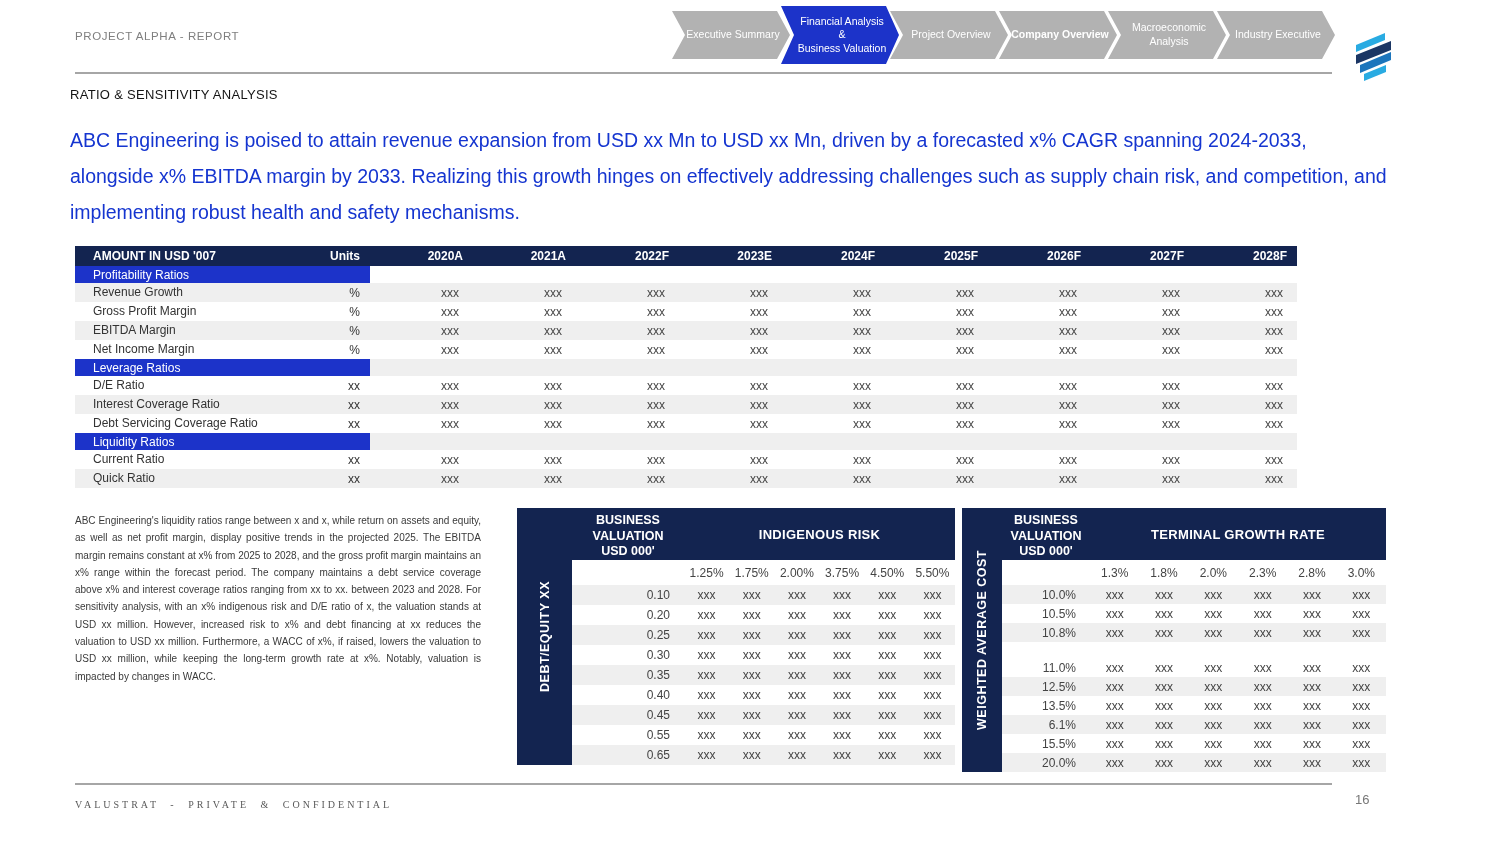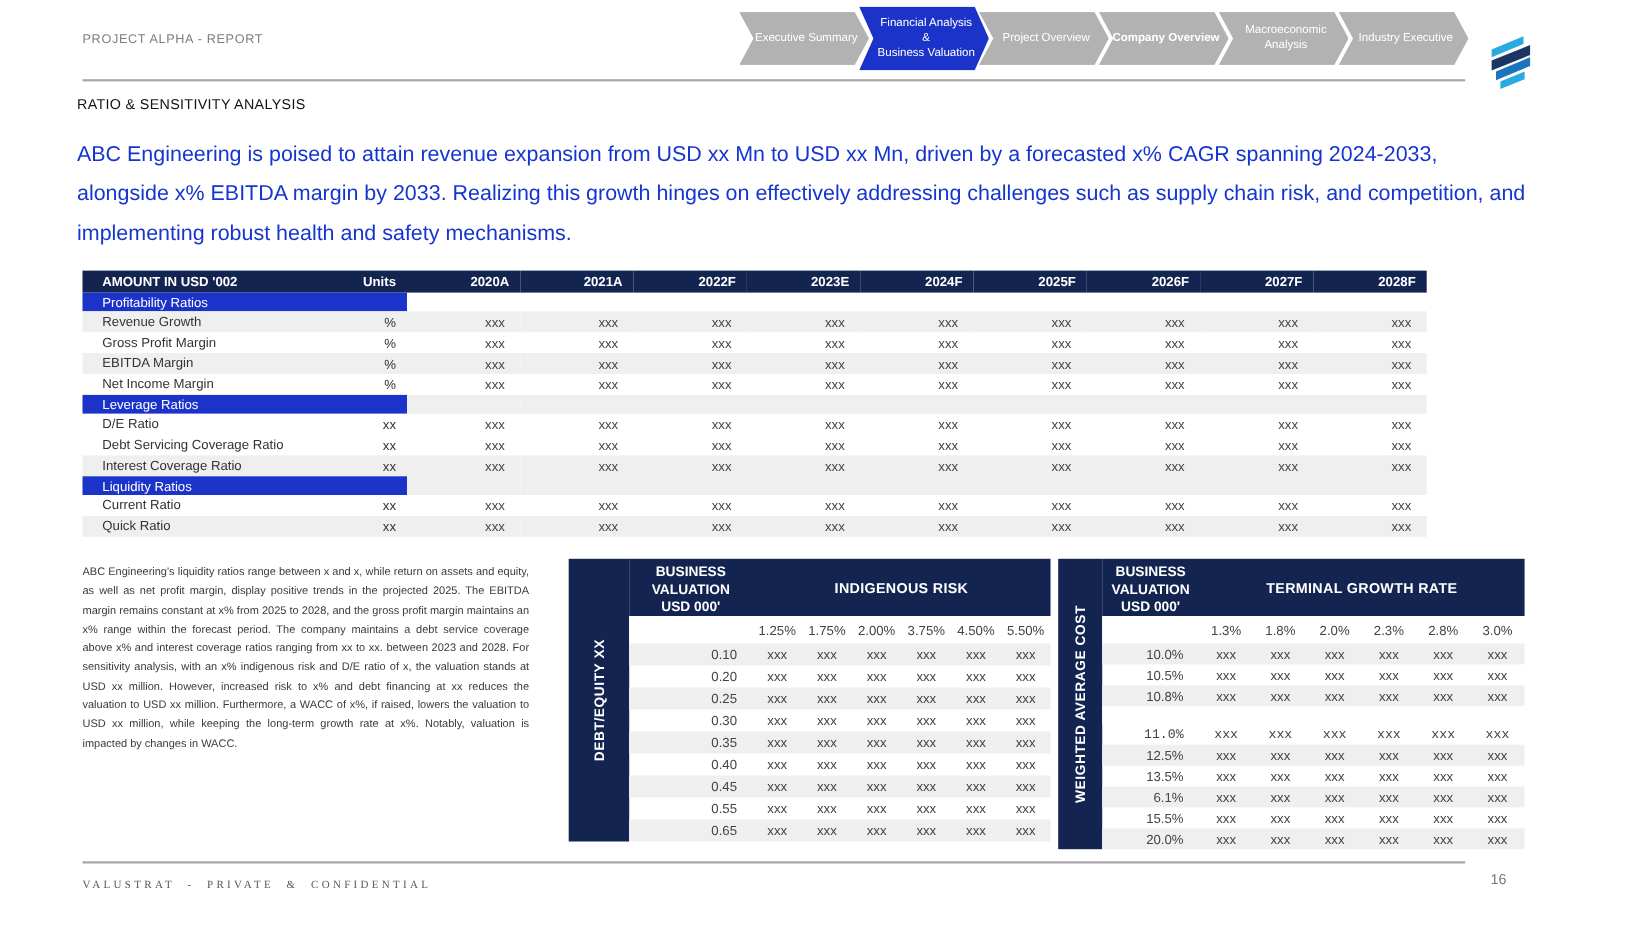--- a/index.html
+++ b/index.html
@@ -130,21 +130,21 @@
         <col class="c-year">
         <col class="c-year">
         <col class="c-year">
         <col class="c-year">
         <col class="c-year">
         <col class="c-year">
         <col class="c-year">
       </colgroup>
     <thead>
         <tr id="rt-head">
-          <th class="lab">AMOUNT IN USD '002</th>
+          <th class="lab">AMOUNT IN USD '007</th>
           <th class="unit">Units</th>
           <th class="year">2020A</th>
           <th class="year">2021A</th>
           <th class="year">2022F</th>
           <th class="year">2023E</th>
           <th class="year">2024F</th>
           <th class="year">2025F</th>
           <th class="year">2026F</th>
           <th class="year">2027F</th>
           <th class="year">2028F</th>
@@ -233,35 +233,35 @@
           <td class="val">xxx</td>
           <td class="val">xxx</td>
           <td class="val">xxx</td>
           <td class="val">xxx</td>
           <td class="val">xxx</td>
           <td class="val">xxx</td>
           <td class="val">xxx</td>
           <td class="val">xxx</td>
           <td class="val">xxx</td>
         </tr>
+        <tr class="data gray">
+          <td class="lab">Interest Coverage Ratio</td>
+          <td class="unit">xx</td>
+          <td class="val">xxx</td>
+          <td class="val">xxx</td>
+          <td class="val">xxx</td>
+          <td class="val">xxx</td>
+          <td class="val">xxx</td>
+          <td class="val">xxx</td>
+          <td class="val">xxx</td>
+          <td class="val">xxx</td>
+          <td class="val">xxx</td>
+        </tr>
         <tr class="data">
           <td class="lab">Debt Servicing Coverage Ratio</td>
-          <td class="unit">xx</td>
-          <td class="val">xxx</td>
-          <td class="val">xxx</td>
-          <td class="val">xxx</td>
-          <td class="val">xxx</td>
-          <td class="val">xxx</td>
-          <td class="val">xxx</td>
-          <td class="val">xxx</td>
-          <td class="val">xxx</td>
-          <td class="val">xxx</td>
-        </tr>
-        <tr class="data gray">
-          <td class="lab">Interest Coverage Ratio</td>
           <td class="unit">xx</td>
           <td class="val">xxx</td>
           <td class="val">xxx</td>
           <td class="val">xxx</td>
           <td class="val">xxx</td>
           <td class="val">xxx</td>
           <td class="val">xxx</td>
           <td class="val">xxx</td>
           <td class="val">xxx</td>
           <td class="val">xxx</td>
@@ -453,21 +453,21 @@
         <div class="row gray" style="grid-template-columns: 88px repeat(6, 1fr);">
           <div class="rl">10.8%</div>
           <div class="v">xxx</div>
           <div class="v">xxx</div>
           <div class="v">xxx</div>
           <div class="v">xxx</div>
           <div class="v">xxx</div>
           <div class="v">xxx</div>
         </div>
         <div class="spacer"></div>
-        <div class="row" style="grid-template-columns: 88px repeat(6, 1fr); font-family: Liberation Mono, monospace;">
+        <div class="row" style="grid-template-columns: 88px repeat(6, 1fr);">
           <div class="rl">11.0%</div>
           <div class="v">xxx</div>
           <div class="v">xxx</div>
           <div class="v">xxx</div>
           <div class="v">xxx</div>
           <div class="v">xxx</div>
           <div class="v">xxx</div>
         </div>
         <div class="row gray" style="grid-template-columns: 88px repeat(6, 1fr);">
           <div class="rl">12.5%</div>

